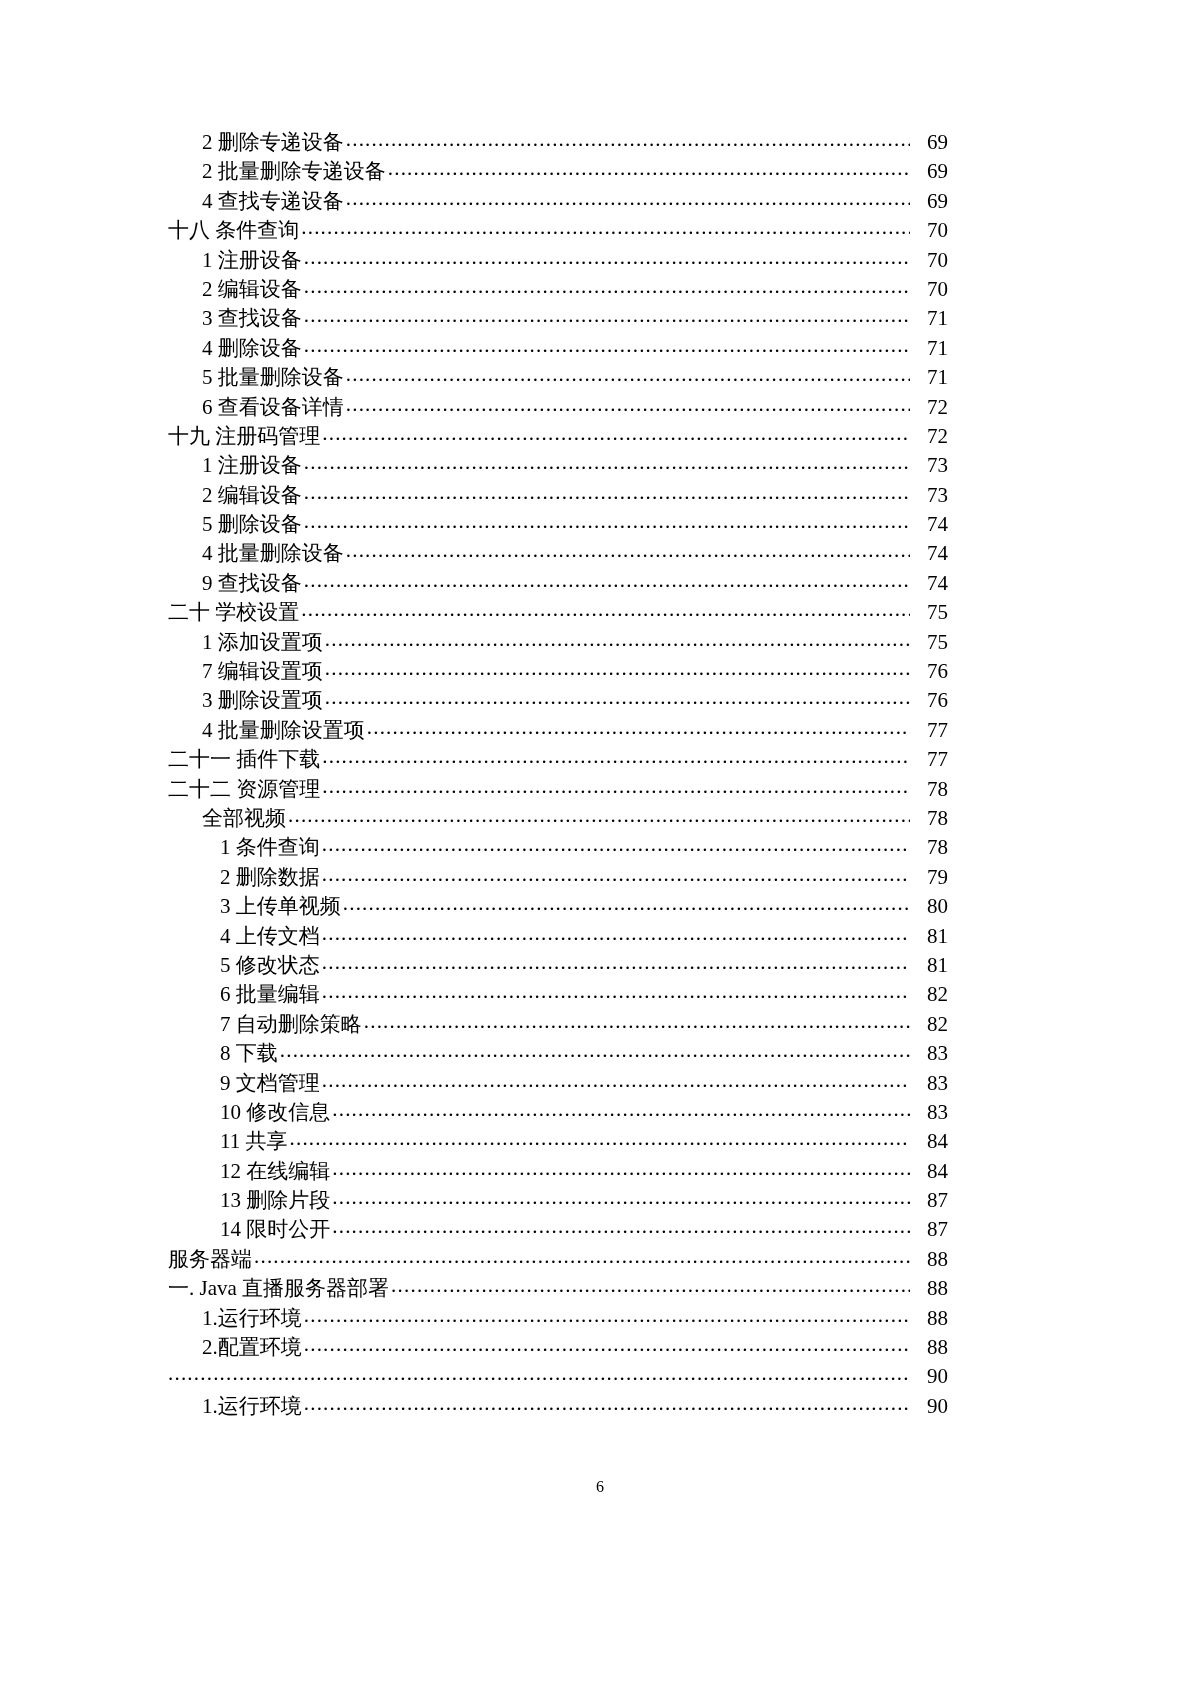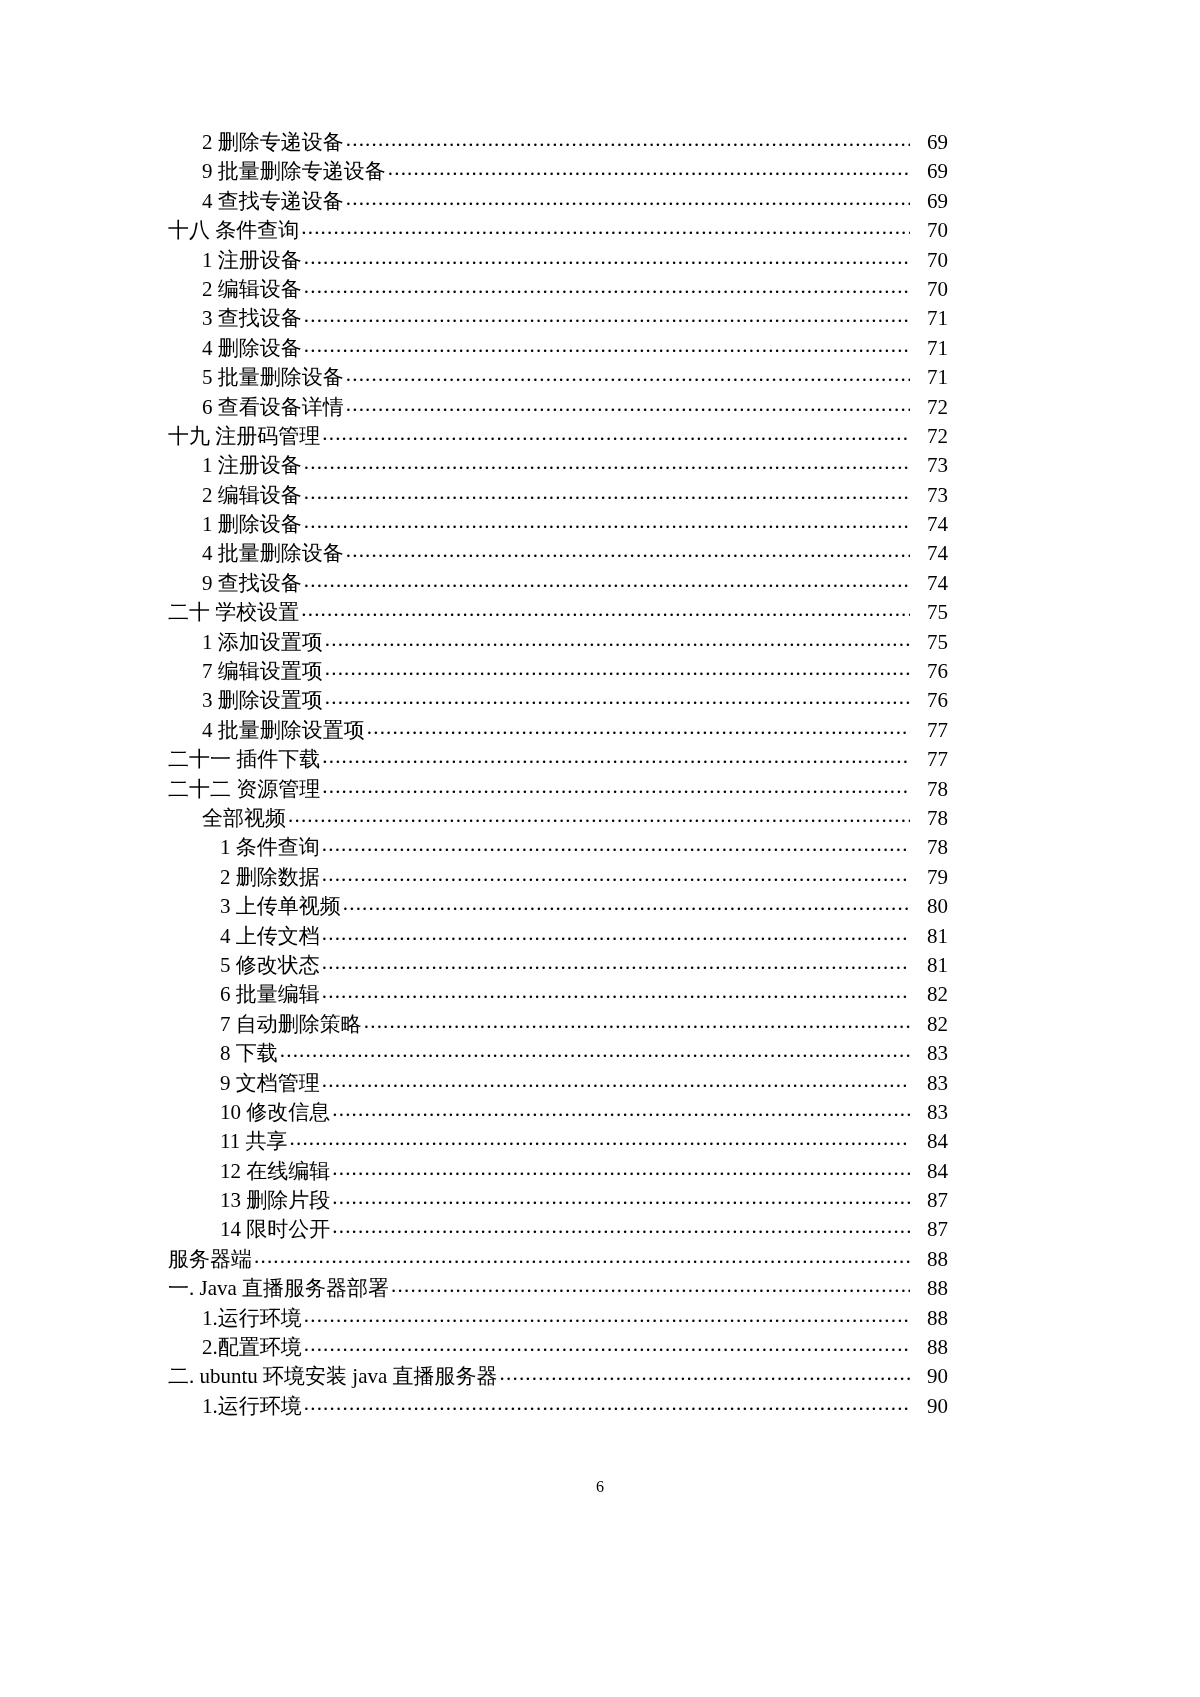--- a/index.html
+++ b/index.html
@@ -69,21 +69,21 @@
 <body>
 
 <div class="page">
   <div class="toc" id="toc-root">
       <div class="toc-row lvl-1">
         <span class="toc-label">2 删除专递设备</span>
         <span class="dots">...........................................................................................................................................</span>
         <span class="page-num">69</span>
       </div>
       <div class="toc-row lvl-1">
-        <span class="toc-label">9 批量删除专递设备</span>
+        <span class="toc-label">2 批量删除专递设备</span>
         <span class="dots">...........................................................................................................................................</span>
         <span class="page-num">69</span>
       </div>
       <div class="toc-row lvl-1">
         <span class="toc-label">4 查找专递设备</span>
         <span class="dots">...........................................................................................................................................</span>
         <span class="page-num">69</span>
       </div>
       <div class="toc-row lvl-0">
         <span class="toc-label">十八  条件查询</span>
@@ -129,21 +129,21 @@
         <span class="toc-label">1 注册设备</span>
         <span class="dots">...........................................................................................................................................</span>
         <span class="page-num">73</span>
       </div>
       <div class="toc-row lvl-1">
         <span class="toc-label">2 编辑设备</span>
         <span class="dots">...........................................................................................................................................</span>
         <span class="page-num">73</span>
       </div>
       <div class="toc-row lvl-1">
-        <span class="toc-label">1 删除设备</span>
+        <span class="toc-label">5 删除设备</span>
         <span class="dots">...........................................................................................................................................</span>
         <span class="page-num">74</span>
       </div>
       <div class="toc-row lvl-1">
         <span class="toc-label">4 批量删除设备</span>
         <span class="dots">...........................................................................................................................................</span>
         <span class="page-num">74</span>
       </div>
       <div class="toc-row lvl-1">
         <span class="toc-label">9 查找设备</span>
@@ -274,21 +274,20 @@
         <span class="toc-label">1.运行环境</span>
         <span class="dots">...........................................................................................................................................</span>
         <span class="page-num">88</span>
       </div>
       <div class="toc-row lvl-1">
         <span class="toc-label">2.配置环境</span>
         <span class="dots">...........................................................................................................................................</span>
         <span class="page-num">88</span>
       </div>
       <div class="toc-row lvl-0">
-        <span class="toc-label">二. ubuntu 环境安装 java 直播服务器</span>
         <span class="dots">...........................................................................................................................................</span>
         <span class="page-num">90</span>
       </div>
       <div class="toc-row lvl-1">
         <span class="toc-label">1.运行环境</span>
         <span class="dots">...........................................................................................................................................</span>
         <span class="page-num">90</span>
       </div>
     </div>
   <div class="footer">6</div>

